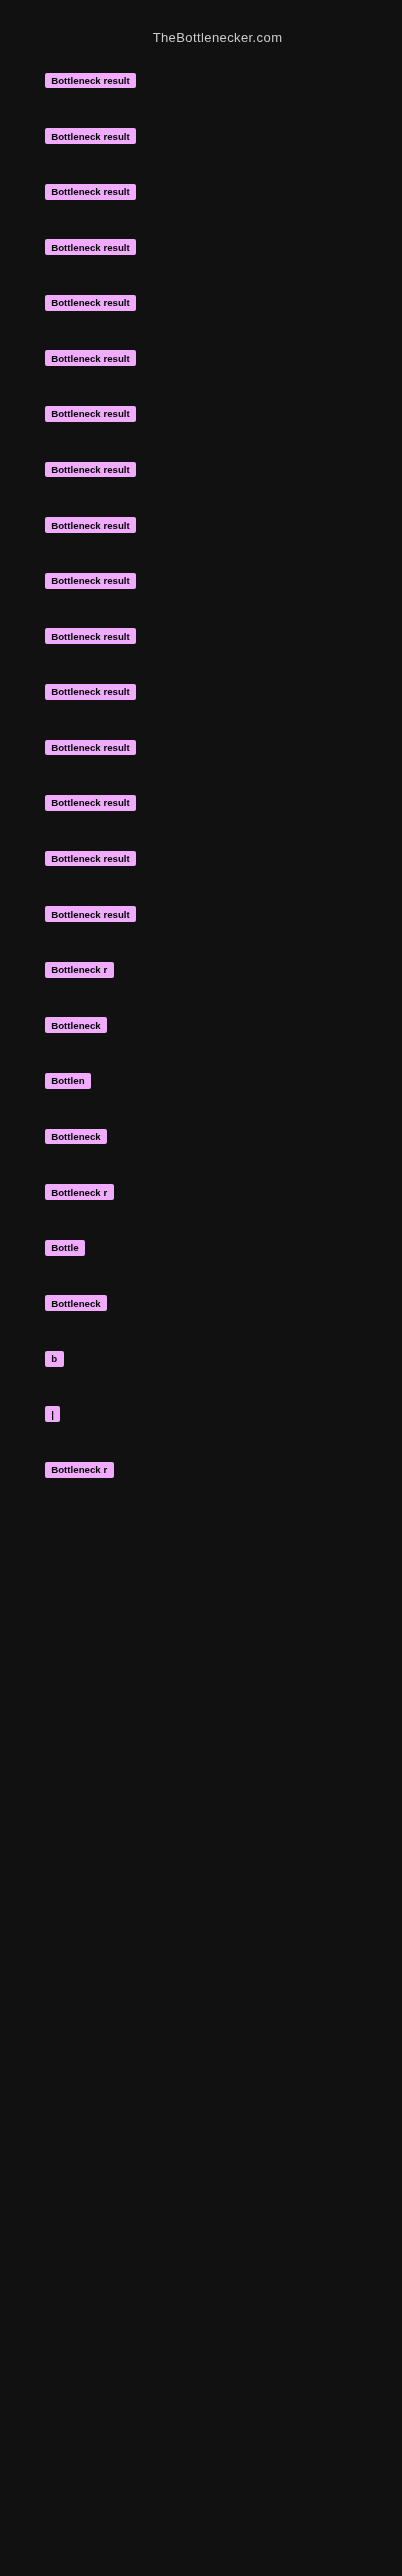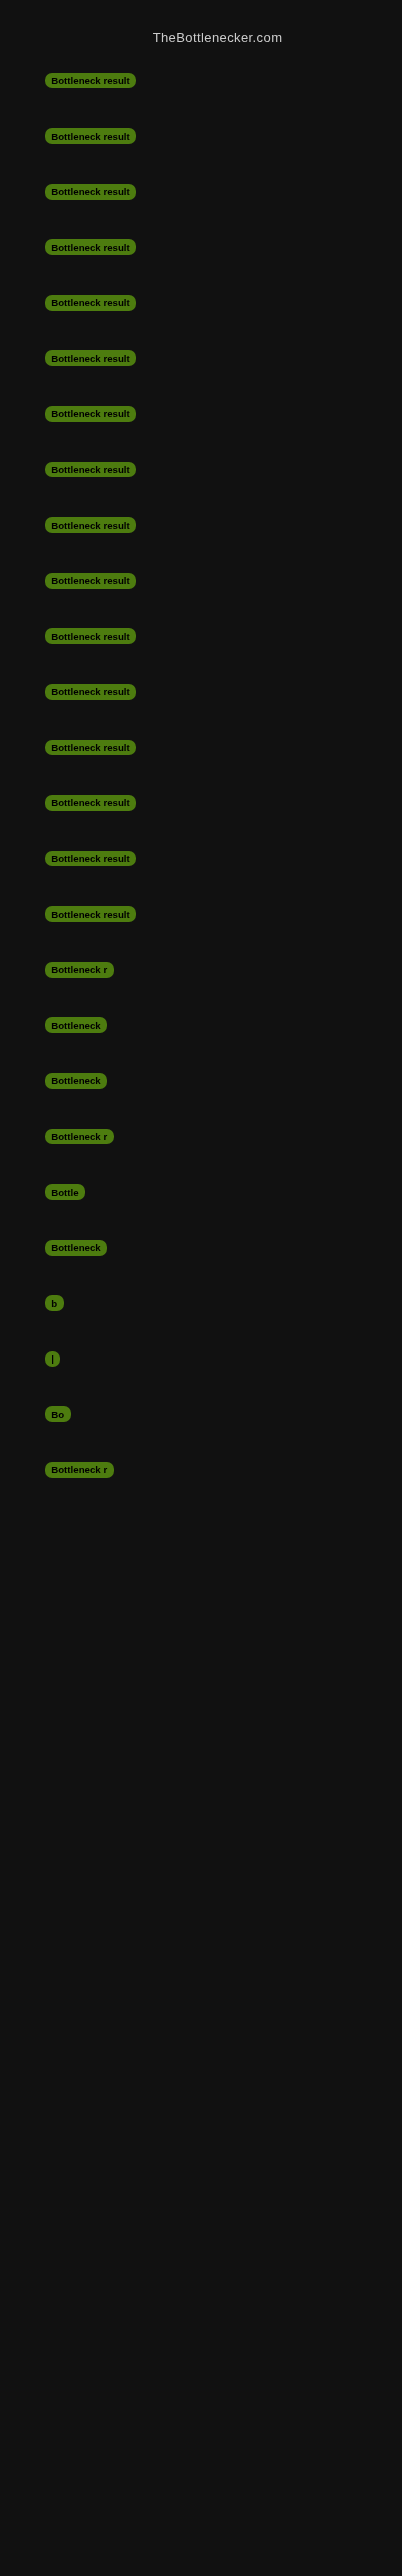--- a/index.html
+++ b/index.html
@@ -16,26 +16,26 @@
     }
     .site-title {
       text-align: center;
       color: #cccccc;
       font-size: 13px;
       padding: 6.4px 0 3.2px 0;
       letter-spacing: 0.4px;
     }
     .bottleneck-badge {
       display: inline-block;
-      background-color: #4d7c0f;
+      background-color: #f0abfc;
       color: #000000;
       font-size: 9.7px;
       font-weight: bold;
       padding: 2.4px 6.4px;
-      border-radius: 7px;
+      border-radius: 2px;
       white-space: nowrap;
       overflow: hidden;
     }
     .row {
       padding: 8px 4.8px 4.8px 4.8px;
     }
   </style>
 </head>
 <body>
 
@@ -53,22 +53,22 @@
     <div class="row"><span class="bottleneck-badge">Bottleneck result</span></div>
     <div class="row"><span class="bottleneck-badge">Bottleneck result</span></div>
     <div class="row"><span class="bottleneck-badge">Bottleneck result</span></div>
     <div class="row"><span class="bottleneck-badge">Bottleneck result</span></div>
     <div class="row"><span class="bottleneck-badge">Bottleneck result</span></div>
     <div class="row"><span class="bottleneck-badge">Bottleneck result</span></div>
     <div class="row"><span class="bottleneck-badge">Bottleneck result</span></div>
     <div class="row"><span class="bottleneck-badge">Bottleneck result</span></div>
     <div class="row"><span class="bottleneck-badge">Bottleneck r</span></div>
     <div class="row"><span class="bottleneck-badge">Bottleneck</span></div>
+    <div class="row"><span class="bottleneck-badge">Bottlen</span></div>
     <div class="row"><span class="bottleneck-badge">Bottleneck</span></div>
     <div class="row"><span class="bottleneck-badge">Bottleneck r</span></div>
     <div class="row"><span class="bottleneck-badge">Bottle</span></div>
     <div class="row"><span class="bottleneck-badge">Bottleneck</span></div>
     <div class="row"><span class="bottleneck-badge">b</span></div>
     <div class="row"><span class="bottleneck-badge">|</span></div>
-    <div class="row"><span class="bottleneck-badge">Bo</span></div>
     <div class="row"><span class="bottleneck-badge">Bottleneck r</span></div>
   </div>
 
 
 </body></html>

